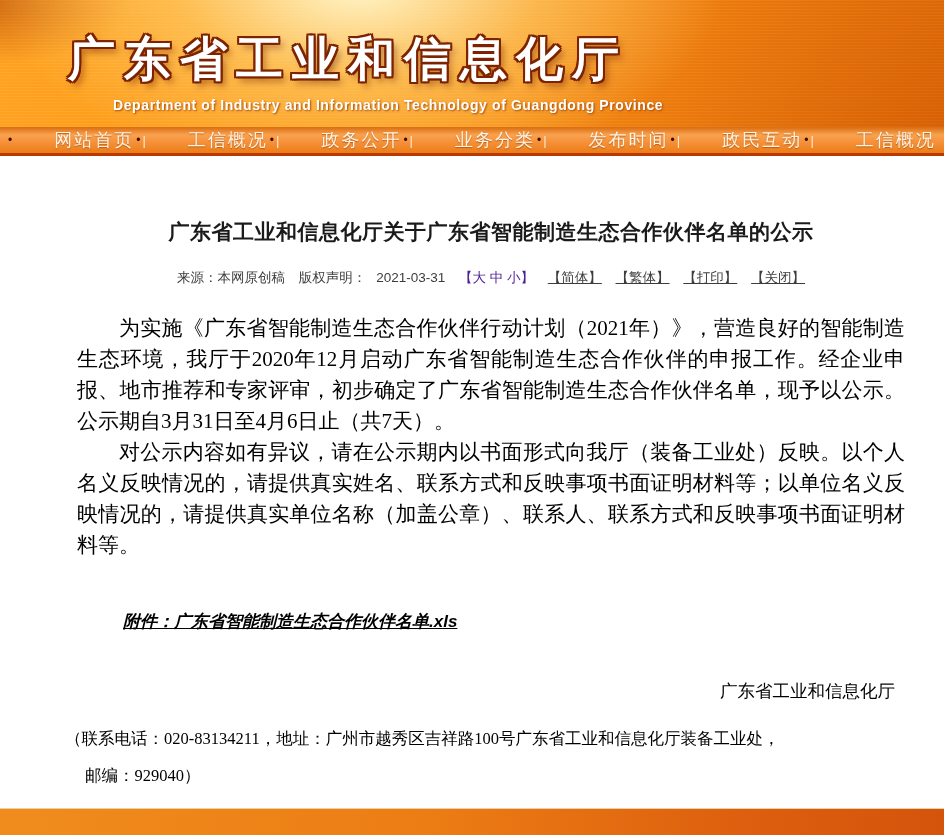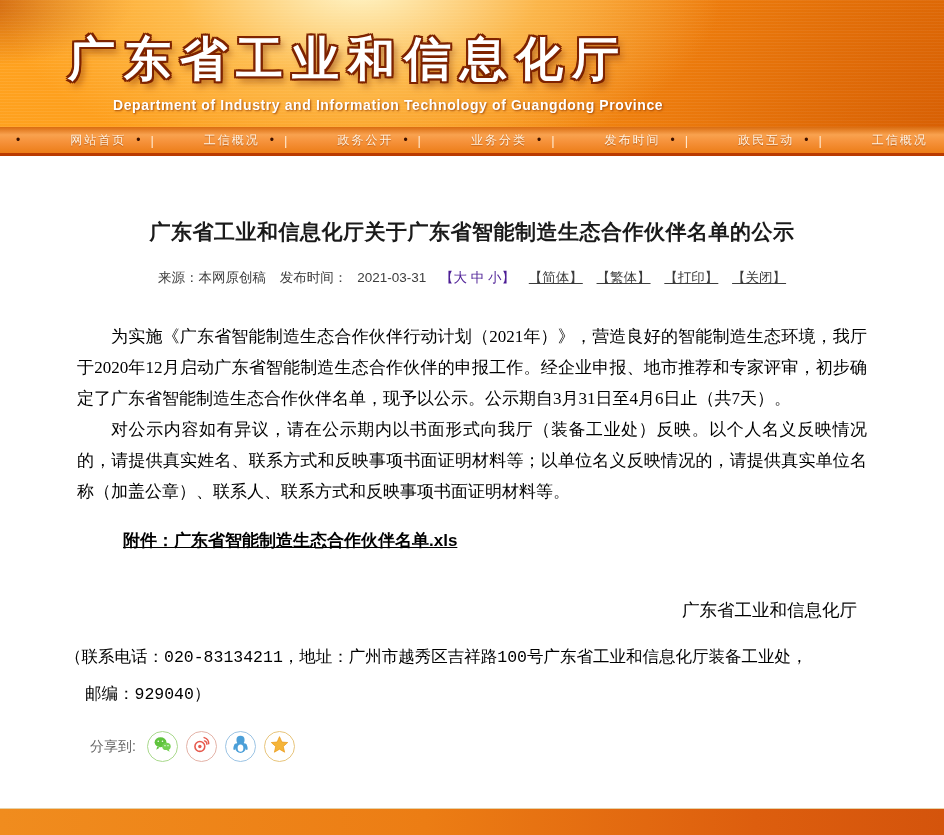--- a/index.html
+++ b/index.html
@@ -39,65 +39,65 @@
 
   
   .nav {
     width: 944px; height: 29px;
     display: flex; align-items: center; justify-content: space-evenly;
     background: linear-gradient(180deg, #d96c10 0%, #f9a24f 30%, #f59038 60%, #ec7d17 100%);
     border-bottom: 3px solid #b93a00;
     padding: 0 6px;
   }
   .nav-item {
-    color: #fff3e2; font-size: 12px; text-decoration: none;
+    color: #fff3e2; font-size: 18px; text-decoration: none;
     letter-spacing: 2px; cursor: pointer;
     text-shadow: 0 1px 1px rgba(140,55,0,0.55);
     margin-left: 40px;
   }
   .nav-dot { color: #3a1000; font-size: 12px; line-height: 1; }
   .nav-pipe { color: #ffe9cf; font-size: 13px; }
 
   
   .content {
     width: 944px; height: 652px; background: #ffffff;
-    padding: 62px 77px 0 77px; position: relative;
+    padding: 62px 39px 0 77px; position: relative;
   }
   .article-title {
     text-align: center; font-size: 21px; font-weight: bold; color: #1a1a1a;
     font-family: "Liberation Sans", sans-serif; letter-spacing: 0.5px;
   }
   .meta {
     margin-top: 23px; text-align: center;
     font-size: 13.5px; color: #3c3c3c; white-space: nowrap;
   }
   .meta > span { margin: 0 5px; }
   .meta .size-ctl { color: #4c1d95; cursor: pointer; }
   .meta .meta-btn { color: #3c3c3c; cursor: pointer; text-decoration: underline; }
   .body-text {
-    margin-top: 34px;
+    margin-top: 26px;
     font-family: "Liberation Serif", serif;
-    font-size: 17px; color: #000; line-height: 31px;
+    font-size: 21px; color: #000; line-height: 31px;
     text-align: justify;
   }
   .body-text p { text-indent: 2em; margin: 0; }
-  .attachment-row { margin-top: 22px; margin-left: 46px; }
+  .attachment-row { margin-top: 49px; margin-left: 46px; font-style: italic; }
   .attachment-link {
     font-family: "Liberation Sans", sans-serif;
     font-size: 17px; font-weight: bold; color: #000;
     text-decoration: underline; cursor: pointer;
   }
   .signature {
     margin-top: 46px; text-align: right; padding-right: 10px;
     font-family: "Liberation Serif", serif; font-size: 17.5px; color: #000;
   }
   .signature .sig-date { margin-top: 19px; }
   .contact {
     margin-top: 17px; margin-left: -12px;
-    font-family: Liberation Mono, monospace; font-size: 16.5px; color: #000;
+    font-family: Liberation Serif, serif; font-size: 16.5px; color: #000;
     line-height: 37px;
   }
   .contact .contact-line2 { margin-left: 20px; }
 
   
   .share-row {
     margin-top: 18px; margin-left: 13px;
     display: flex; align-items: center; gap: 8px;
   }
   .share-label { font-size: 14px; color: #666; margin-right: 3px; }
@@ -149,21 +149,21 @@
   <span class="nav-pipe">|</span>
   <a class="nav-item">工信概况</a>
 </nav>
 
 <main class="content">
 
   <h2 class="article-title">广东省工业和信息化厅关于广东省智能制造生态合作伙伴名单的公示</h2>
 
   <div class="meta">
     <span>来源：本网原创稿</span>
-    <span>发布时间：</span><span>2021-03-31</span>
+    <span>版权声明：</span><span>2021-03-31</span>
     <span class="size-ctl">【大 中 小】</span>
     <span class="meta-btn">【简体】</span>
     <span class="meta-btn">【繁体】</span>
     <span class="meta-btn">【打印】</span>
     <span class="meta-btn">【关闭】</span>
   </div>
 
   <div class="body-text">
     <p>为实施《广东省智能制造生态合作伙伴行动计划（2021年）》，营造良好的智能制造生态环境，我厅于2020年12月启动广东省智能制造生态合作伙伴的申报工作。经企业申报、地市推荐和专家评审，初步确定了广东省智能制造生态合作伙伴名单，现予以公示。公示期自3月31日至4月6日止（共7天）。</p>
     <p>对公示内容如有异议，请在公示期内以书面形式向我厅（装备工业处）反映。以个人名义反映情况的，请提供真实姓名、联系方式和反映事项书面证明材料等；以单位名义反映情况的，请提供真实单位名称（加盖公章）、联系人、联系方式和反映事项书面证明材料等。</p>

